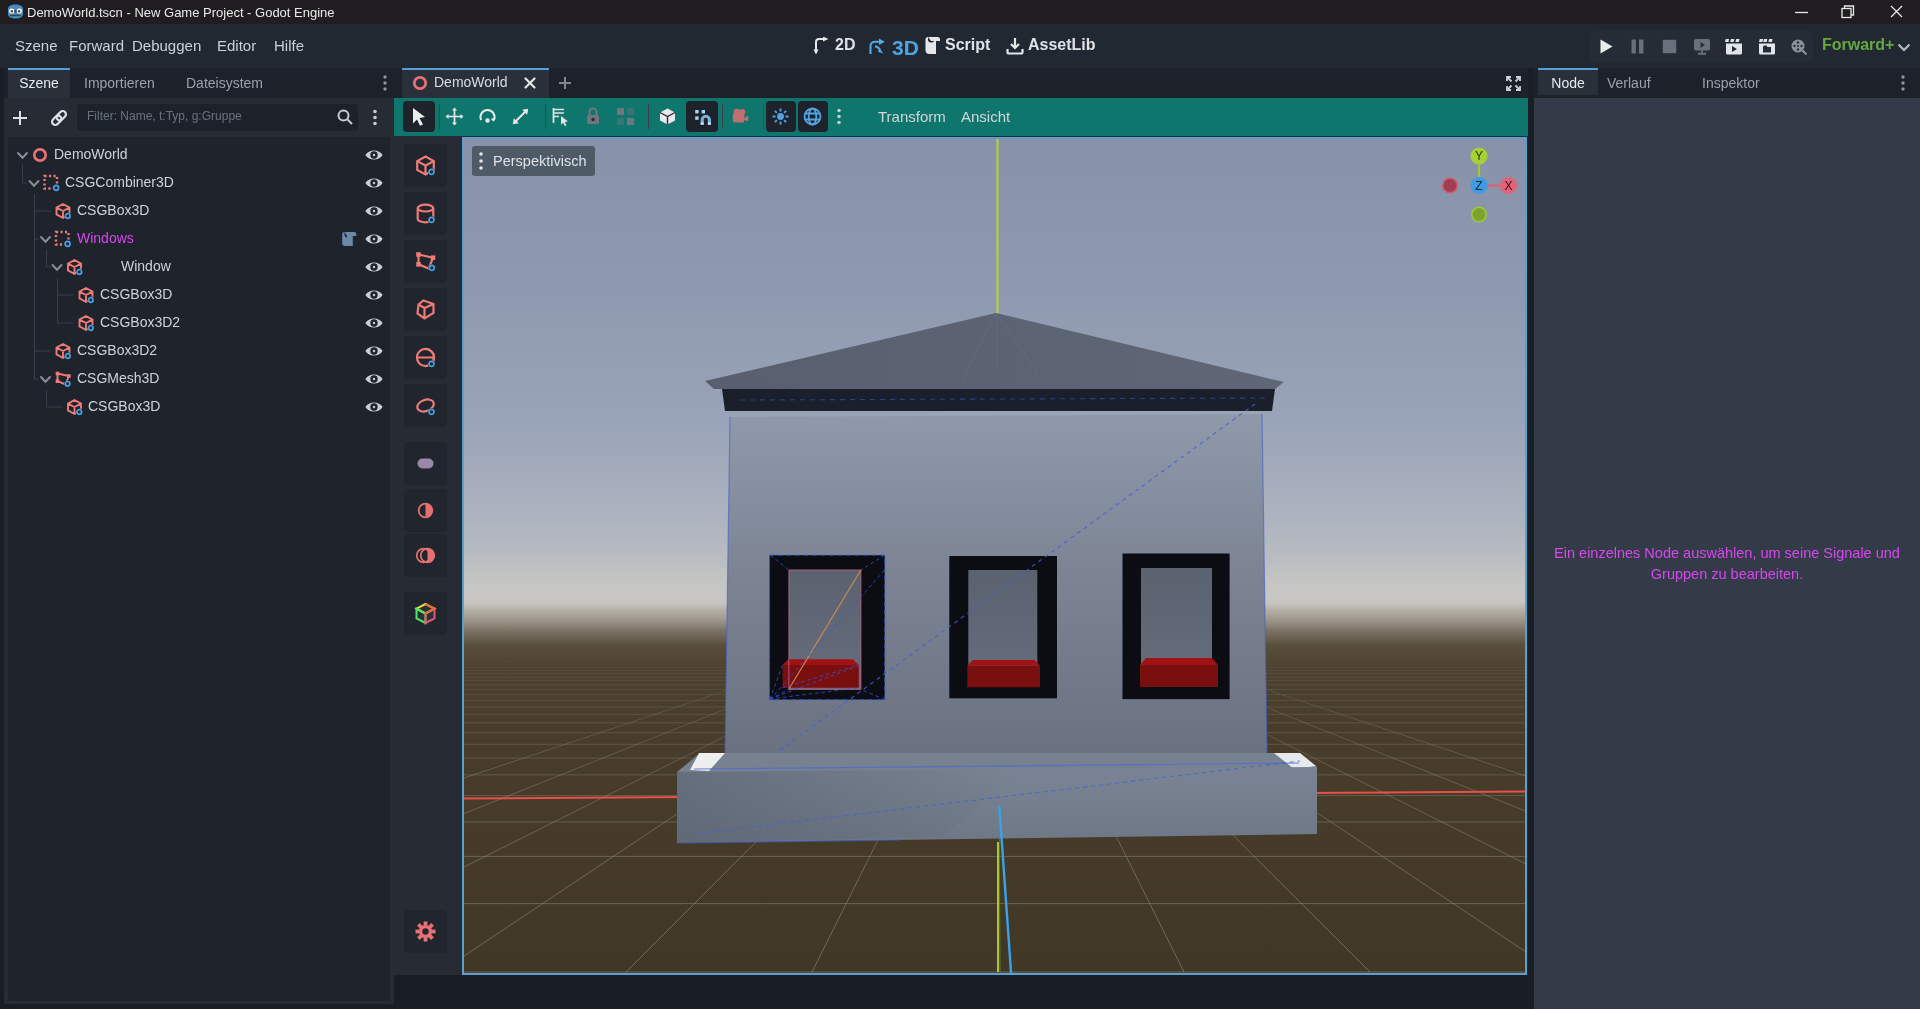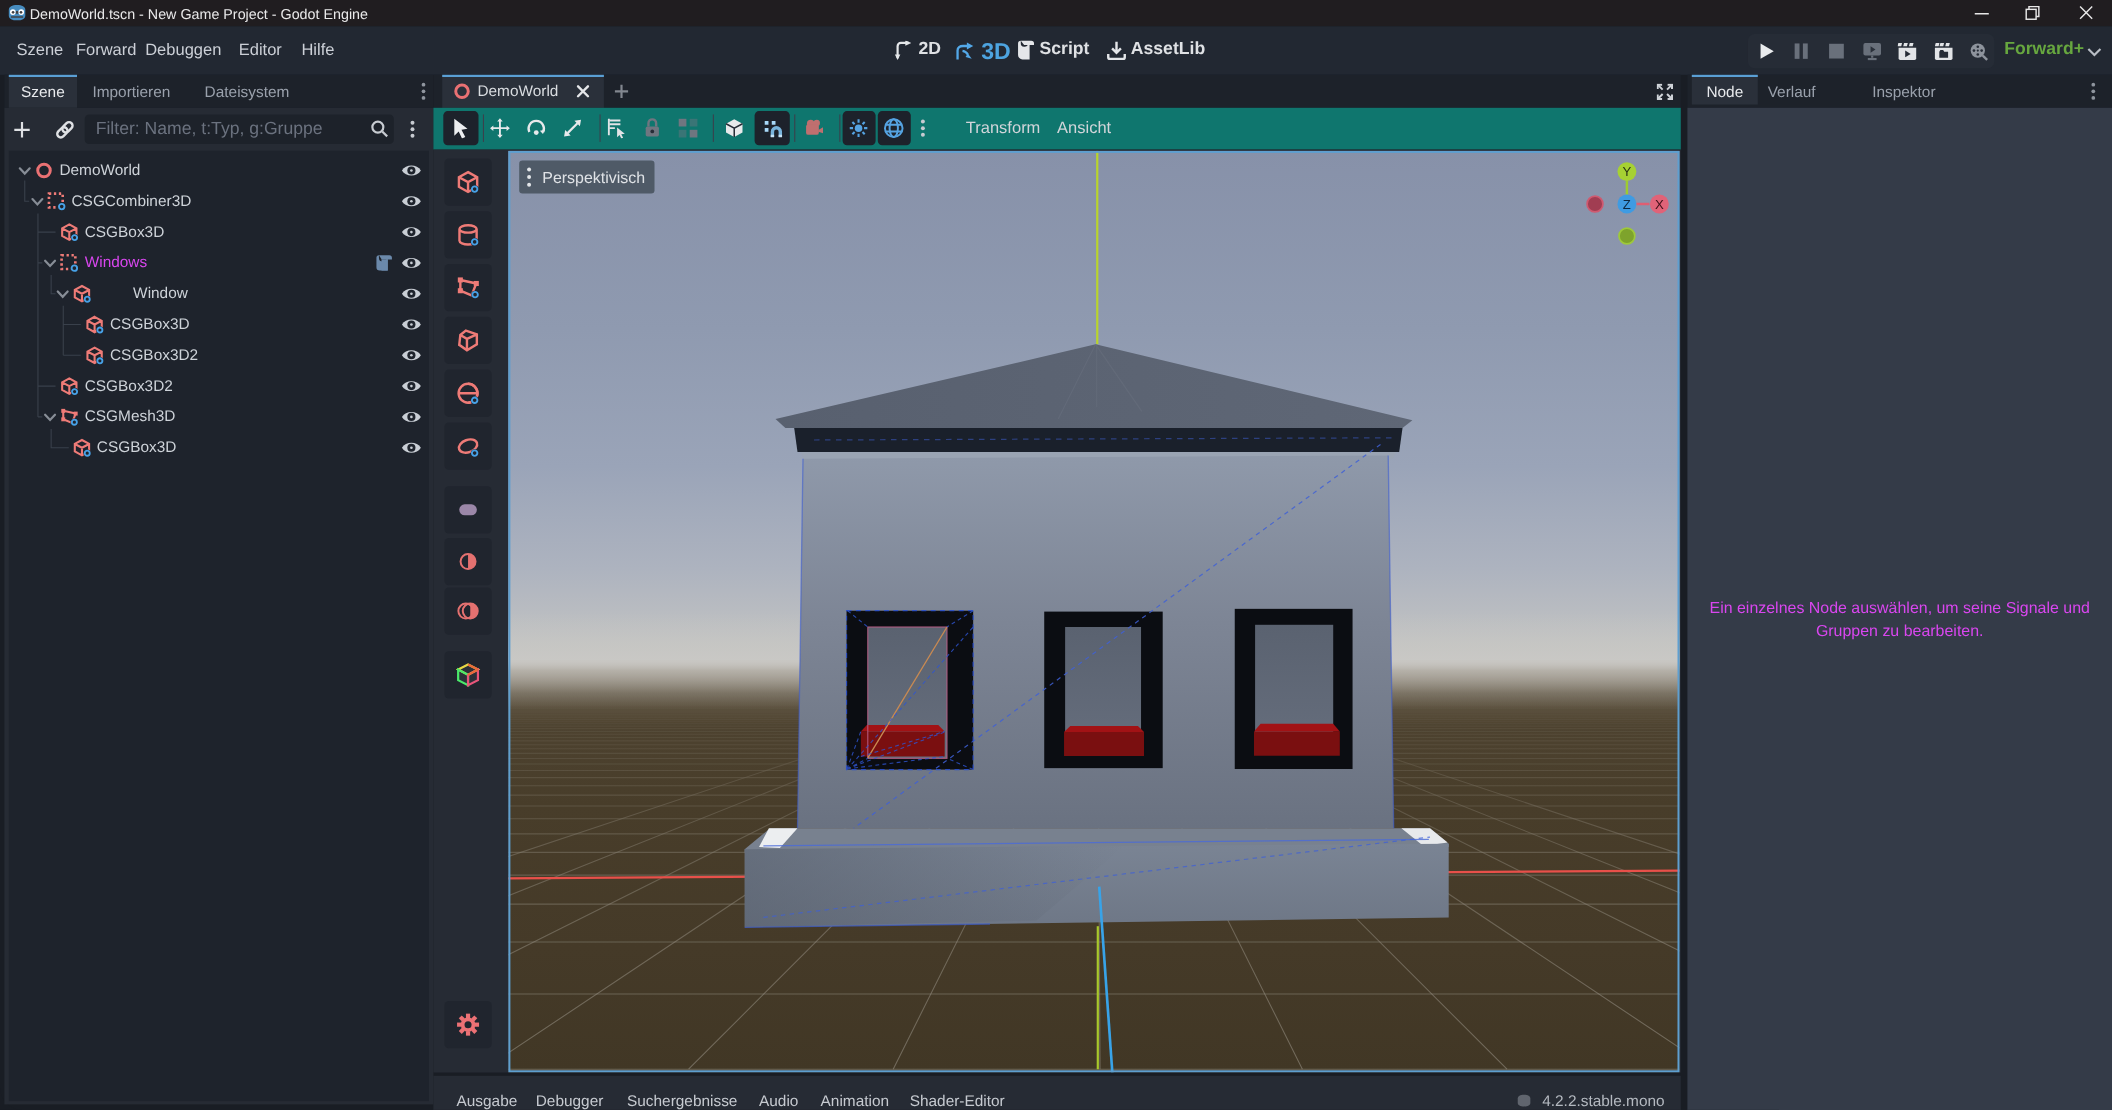--- a/index.html
+++ b/index.html
@@ -145,21 +145,21 @@
   <div class="abs dock" style="left:4px;top:98px;width:390px;height:906px;"></div>
 
   <svg class="abs" style="left:12px;top:108px;" width="60" height="20" viewBox="0 0 60 20">
     <path d="M8 3v14M1 10h14" stroke="#dfe1e4" stroke-width="2"></path>
     <g stroke="#dfe1e4" stroke-width="2.2" fill="none" transform="translate(47,10) rotate(-45)">
       <rect x="-8.5" y="-3.2" width="10.5" height="6.4" rx="3.2"></rect>
       <rect x="-2" y="-3.2" width="10.5" height="6.4" rx="3.2"></rect>
     </g>
   </svg>
   <div class="abs" style="left:77px;top:104px;width:281px;height:27px;background:#1d222a;border-radius:4px;"></div>
-  <div class="txt" style="left:87px;top:109px;font-size:16px;color:#6b727f;">Filter: Name, t:Typ, g:Gruppe</div>
+  <div class="txt" style="left:87px;top:109px;font-size:12px;color:#6b727f;">Filter: Name, t:Typ, g:Gruppe</div>
   <svg class="abs" style="left:336px;top:108px;" width="18" height="18" viewBox="0 0 18 18">
       <circle cx="7.5" cy="7.5" r="5" fill="none" stroke="#c7cbd1" stroke-width="2"></circle>
       <path d="M11.5 11.5 L16 16" stroke="#c7cbd1" stroke-width="2"></path>
     </svg>
   <div class="abs" style="left:371px;top:108px;">
     <svg width="8" height="20">
         <g fill="#c7cbd1">
           <circle cx="4" cy="3.5" r="1.8"></circle>
           <circle cx="4" cy="9.5" r="1.8"></circle>
           <circle cx="4" cy="15.5" r="1.8"></circle>
@@ -576,32 +576,20 @@
 </g>
 <rect x="10" y="9" width="123" height="30" rx="3" fill="#4a5662" opacity="0.93"></rect>
 <g fill="#e3e6e9">
           <circle cx="19" cy="17" r="1.8"></circle>
           <circle cx="19" cy="24" r="1.8"></circle>
           <circle cx="19" cy="31" r="1.8"></circle>
         </g>
 <text x="31" y="29" font-size="14.5" fill="#dfe2e6" font-family="Liberation Sans">Perspektivisch</text>
 <rect x="1" y="1" width="1063" height="836" fill="none" stroke="#5e9fd0" stroke-width="2"></rect>
 </svg></div>
-  <div class="abs" id="bottom-bar" style="left:394px;top:978px;width:1134px;height:31px;background:#262b34;">
-    <div class="txt" style="left:21px;top:14px;font-size:14px;color:#c6cad0;">Ausgabe</div>
-    <div class="txt" style="left:93px;top:14px;font-size:14px;color:#c6cad0;">Debugger</div>
-    <div class="txt" style="left:176px;top:14px;font-size:14px;color:#c6cad0;">Suchergebnisse</div>
-    <div class="txt" style="left:296px;top:14px;font-size:14px;color:#c6cad0;">Audio</div>
-    <div class="txt" style="left:352px;top:14px;font-size:14px;color:#c6cad0;">Animation</div>
-    <div class="txt" style="left:433px;top:14px;font-size:14px;color:#c6cad0;">Shader-Editor</div>
-    <svg class="abs" style="left:984px;top:16px;opacity:0.5;" width="15" height="13" viewBox="0 0 17 17">
-        <path d="M1 6 C1 3 4 1.5 8.5 1.5 C13 1.5 16 3 16 6 L16 11 C16 14 13 15.5 8.5 15.5 C4 15.5 1 14 1 11 Z" fill="#9aa0a8"></path>
-      </svg>
-    <div class="txt" style="left:1008px;top:14px;font-size:14px;color:#b4b9c0;">4.2.2.stable.mono</div>
-  </div>
 
   <div class="abs tabbar" style="left:1534px;top:68px;width:386px;height:30px;"></div>
   <div class="abs tab-active" style="left:1538px;top:68px;width:60px;height:27px;text-align:center;line-height:27px;font-size:14px;">Node</div>
   <div class="txt" style="left:1607px;top:75px;font-size:14px;color:#9aa1ac;">Verlauf</div>
   <div class="txt" style="left:1675px;top:75px;font-size:14px;color:#9aa1ac;margin-left:27px;">Inspektor</div>
   <div class="abs" id="rdock-dots" style="left:1899px;top:74px;"><svg width="8" height="18">
         <g fill="#8f959e">
           <circle cx="4" cy="3" r="1.7"></circle>
           <circle cx="4" cy="9" r="1.7"></circle>
           <circle cx="4" cy="15" r="1.7"></circle>

